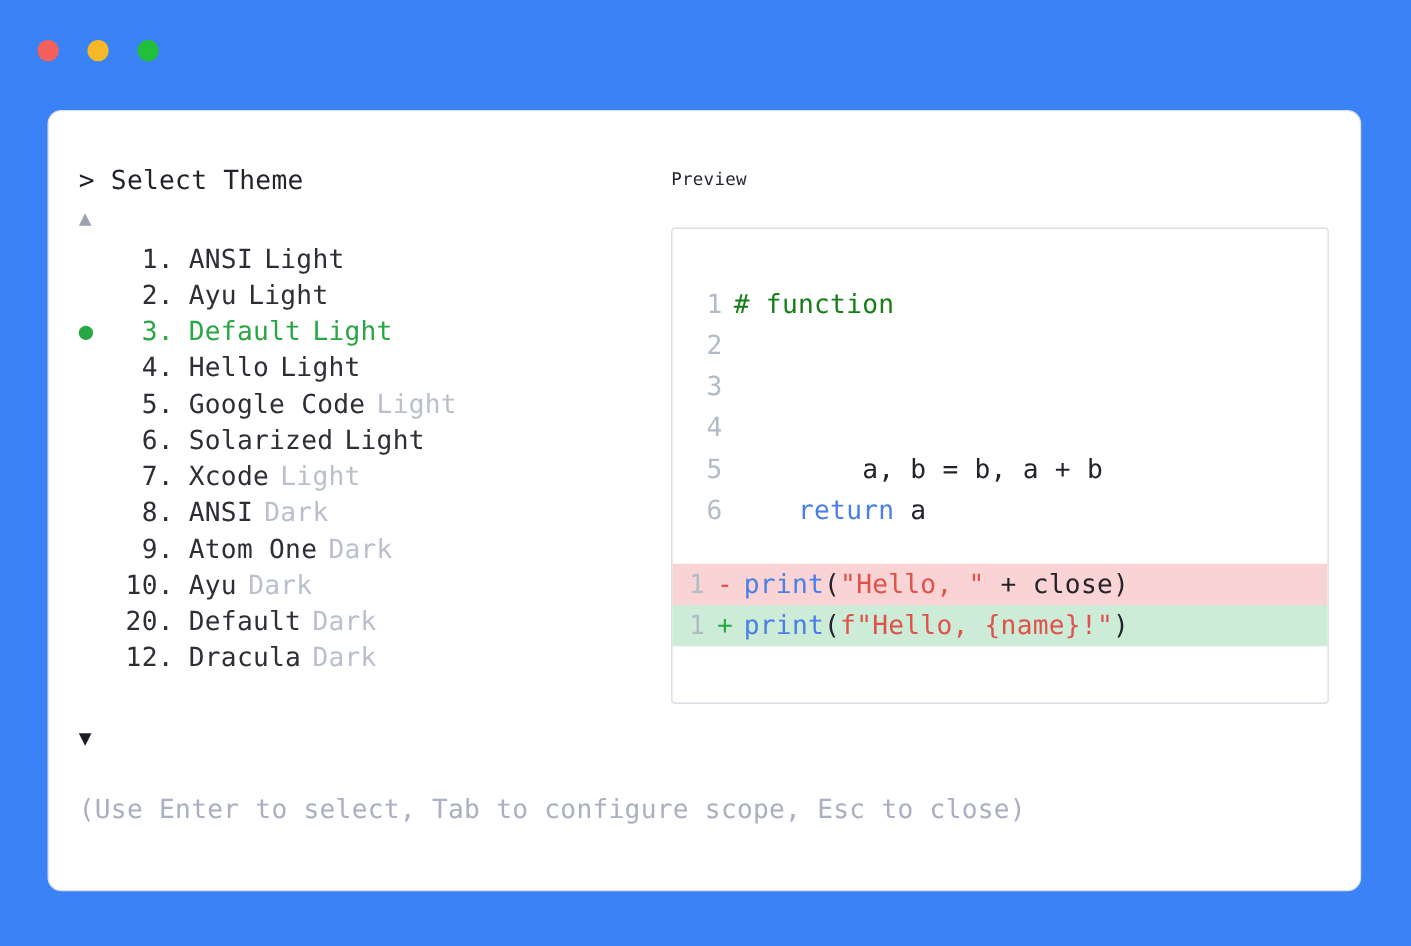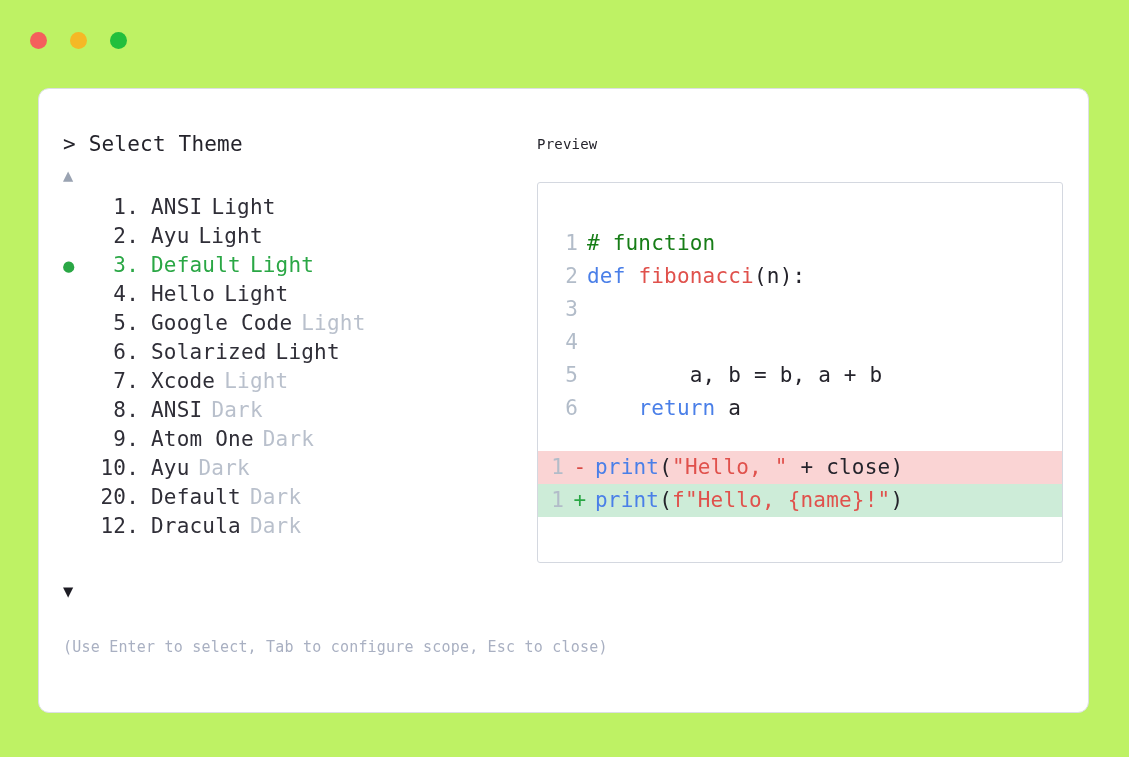--- a/index.html
+++ b/index.html
@@ -10,21 +10,21 @@
   body {
     width: 1129px;
     height: 757px;
     font-family: "DejaVu Sans Mono", "Liberation Mono", monospace;
     -webkit-font-smoothing: antialiased;
   }
   .screen {
     position: relative;
     width: 1129px;
     height: 757px;
-    background: #bef264;
+    background: #3b82f6;
     overflow: hidden;
   }
 
   
   .titlebar {
     position: absolute;
     left: 30px;
     top: 32px;
     display: flex;
     gap: 23px;
@@ -200,21 +200,21 @@
   .tok-kw      { color: #4a7fe8; }
   .tok-fn      { color: #e0514c; }
   .tok-str     { color: #e0514c; }
   .tok-plain   { color: #24232b; }
 
   
   .hint {
     position: absolute;
     left: 24px;
     top: 545px;
-    font-size: 15px;
+    font-size: 21px;
     line-height: 26px;
     color: #a9b0c2;
     letter-spacing: 0.2px;
     white-space: pre;
   }
 </style>
 </head>
 <body>
 
 <div class="screen">
@@ -246,21 +246,21 @@
             <li class="theme-row"><span class="marker">●</span><span class="idx">12.</span><span class="name">Dracula</span><span class="variant">Dark</span></li>
           </ul>
       </div>
       <div class="arrow-down">▼</div>
 
       <div class="right-col">
         <div class="preview-label">Preview</div>
         <div class="preview-box">
           <div id="code-lines">
               <div class="code-line"><span class="lineno">1</span><span class="code-text"><span class="tok-comment"># function</span></span></div>
-              <div class="code-line"><span class="lineno">2</span><span class="code-text"><span class="tok-kw">def </span><span class="tok-fn">fibonacci</span><span class="tok-plain">(n):</span></span></div>
+              <div class="code-line"><span class="lineno">2</span></div>
               <div class="code-line"><span class="lineno">3</span></div>
               <div class="code-line"><span class="lineno">4</span></div>
               <div class="code-line"><span class="lineno">5</span><span class="code-text"><span class="tok-plain">        a, b = b, a + b</span></span></div>
               <div class="code-line"><span class="lineno">6</span><span class="code-text"><span class="tok-plain">    </span><span class="tok-kw">return</span><span class="tok-plain"> a</span></span></div>
             </div>
           <div class="spacer"></div>
           <div id="diff-lines">
               <div class="diff-line del"><span class="lineno">1</span><span class="sign">-</span><span class="code-text"><span class="tok-kw">print</span><span class="tok-plain">(</span><span class="tok-str">"Hello, "</span><span class="tok-plain"> + close)</span></span></div>
               <div class="diff-line add"><span class="lineno">1</span><span class="sign">+</span><span class="code-text"><span class="tok-kw">print</span><span class="tok-plain">(</span><span class="tok-str">f"Hello, {name}!"</span><span class="tok-plain">)</span></span></div>
             </div>

